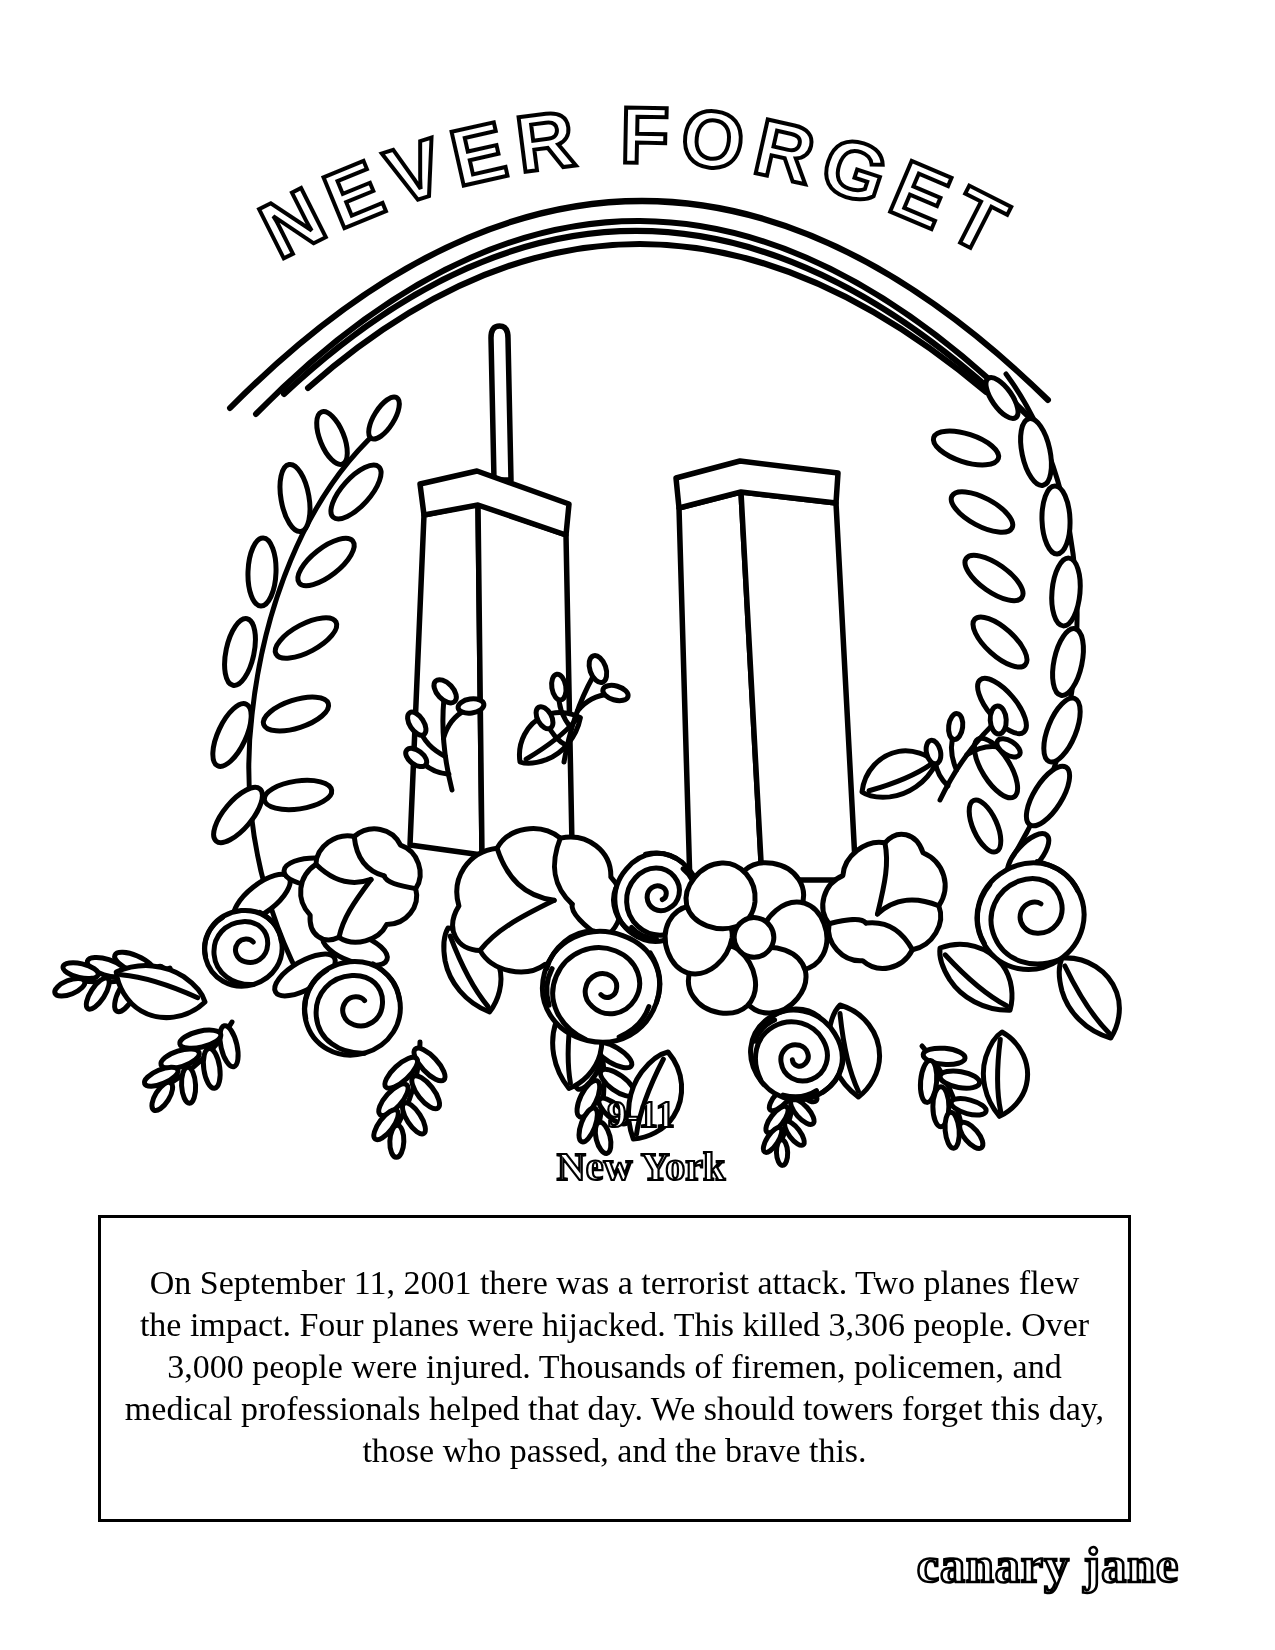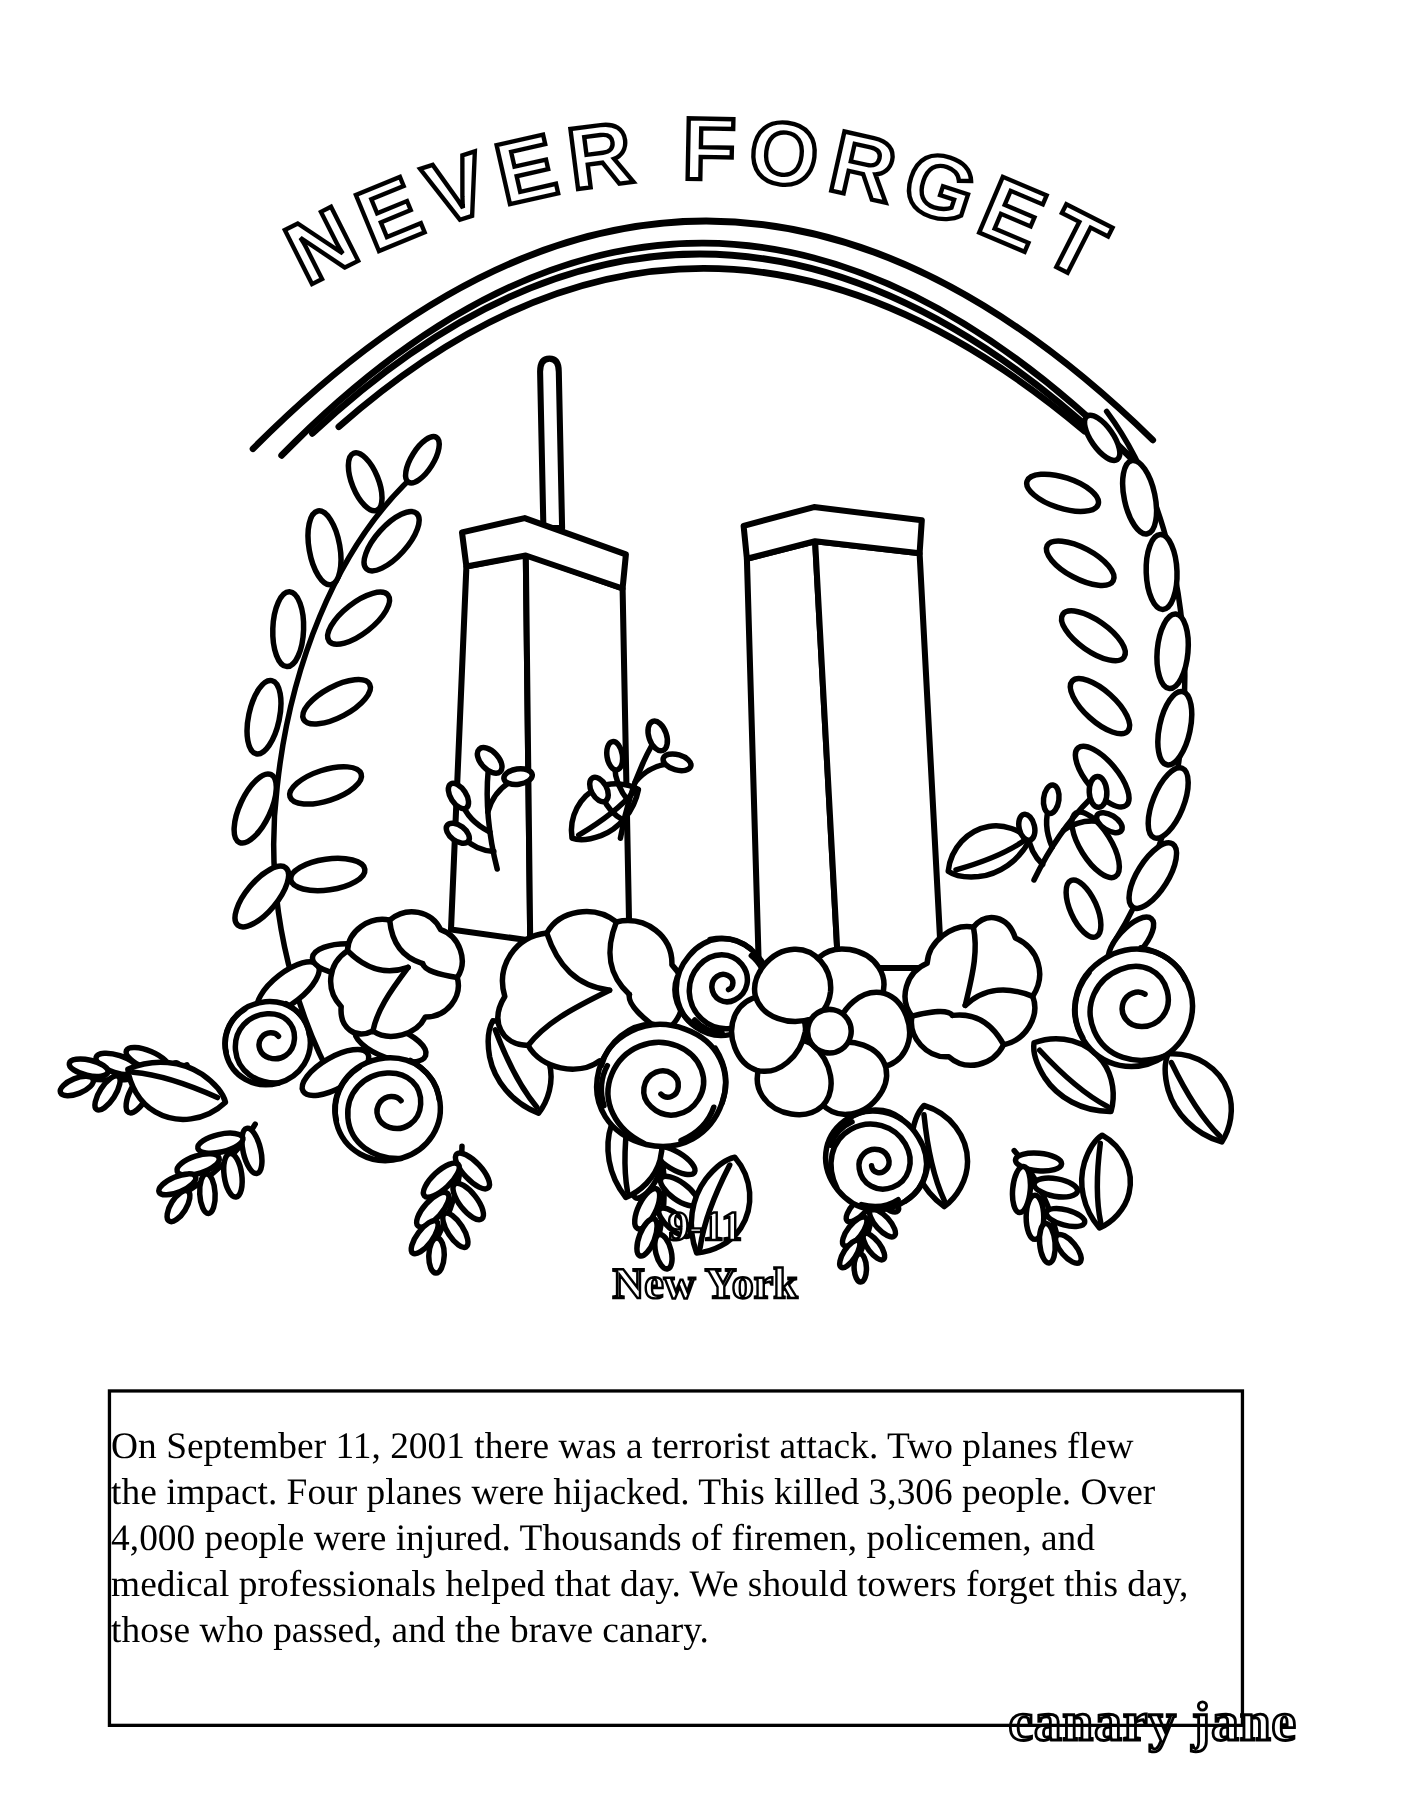--- a/index.html
+++ b/index.html
@@ -12,21 +12,21 @@
   .sh{fill:#ffffff;stroke:#000;stroke-width:5;stroke-linecap:round;stroke-linejoin:round;}
   .arc{fill:none;stroke:#000;stroke-width:6;stroke-linecap:round;}
   .twr{fill:#ffffff;stroke:#000;stroke-width:5.5;stroke-linejoin:round;stroke-linecap:round;}
   .title-text{font-family:"Liberation Sans",sans-serif;font-weight:bold;font-size:80px;
         letter-spacing:10px;fill:#ffffff;stroke:#000;stroke-width:4px;}
   .cap-text{font-family:"Liberation Serif",serif;font-weight:bold;fill:#ffffff;stroke:#000;
         stroke-width:2.2px;text-anchor:middle;}
   .sig-text{font-family:"Liberation Serif",serif;font-weight:bold;font-size:50px;fill:#ffffff;
         stroke:#000;stroke-width:2.6px;text-anchor:middle;letter-spacing:1px;}
   .info-box{position:absolute;left:98px;top:1215px;width:1033px;height:307px;
-        border:3px solid #000;box-sizing:border-box;padding-top:28px;text-align:left;margin-top:48px;}
+        border:3px solid #000;box-sizing:border-box;padding-top:44px;text-align:center;}
   .pline{display:block;white-space:nowrap;font-size:34px;line-height:42px;color:#000;}
 </style>
 </head>
 <body>
 
 <div class="page">
 
 <svg class="art" width="1275" height="1650" viewBox="0 0 1275 1650" xmlns="http://www.w3.org/2000/svg">
 
   <defs>
@@ -195,18 +195,18 @@
 
   <text class="cap-text" x="641" y="1127" font-size="38">9-11</text>
   <text class="cap-text" x="641" y="1180" font-size="40">New York</text>
 
   <text class="sig-text" x="1048" y="1582">canary jane</text>
 </svg>
 
   <div class="info-box">
     <span class="pline">On September 11, 2001 there was a terrorist attack. Two planes flew</span>
     <span class="pline">the impact. Four planes were hijacked. This killed 3,306 people. Over</span>
-    <span class="pline">4,000 people were injured. Thousands of firemen, policemen, and</span>
+    <span class="pline">3,000 people were injured. Thousands of firemen, policemen, and</span>
     <span class="pline">medical professionals helped that day. We should towers forget this day,</span>
-    <span class="pline">those who passed, and the brave canary.</span>
+    <span class="pline">those who passed, and the brave this.</span>
   </div>
 
 </div>
 
 </body></html>

